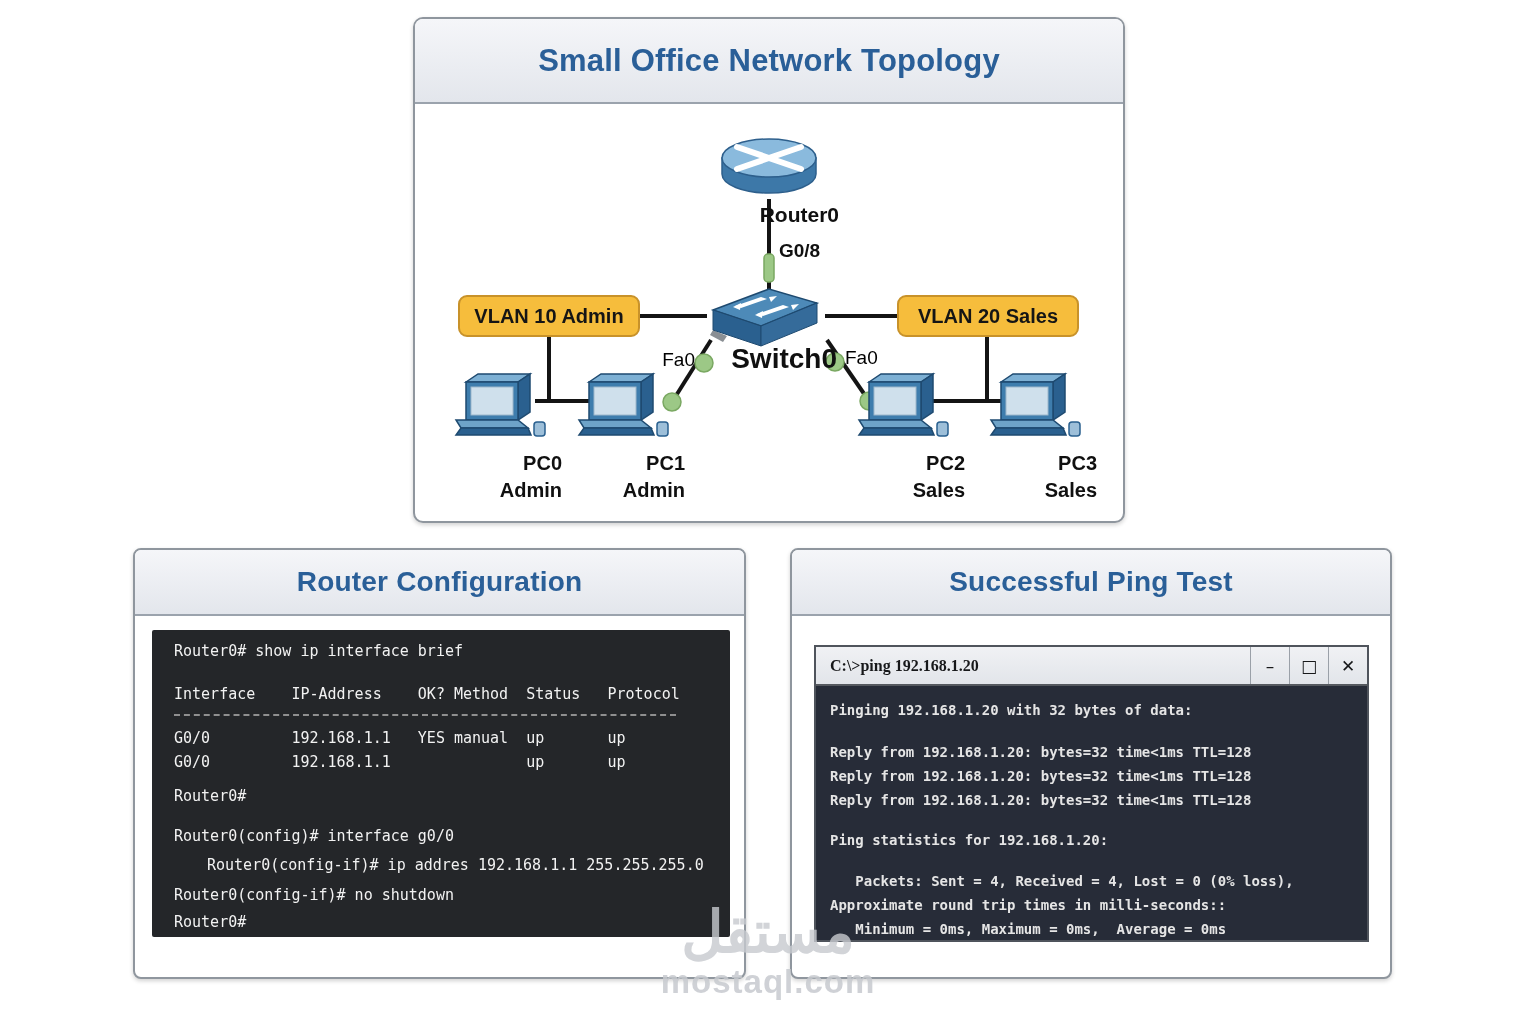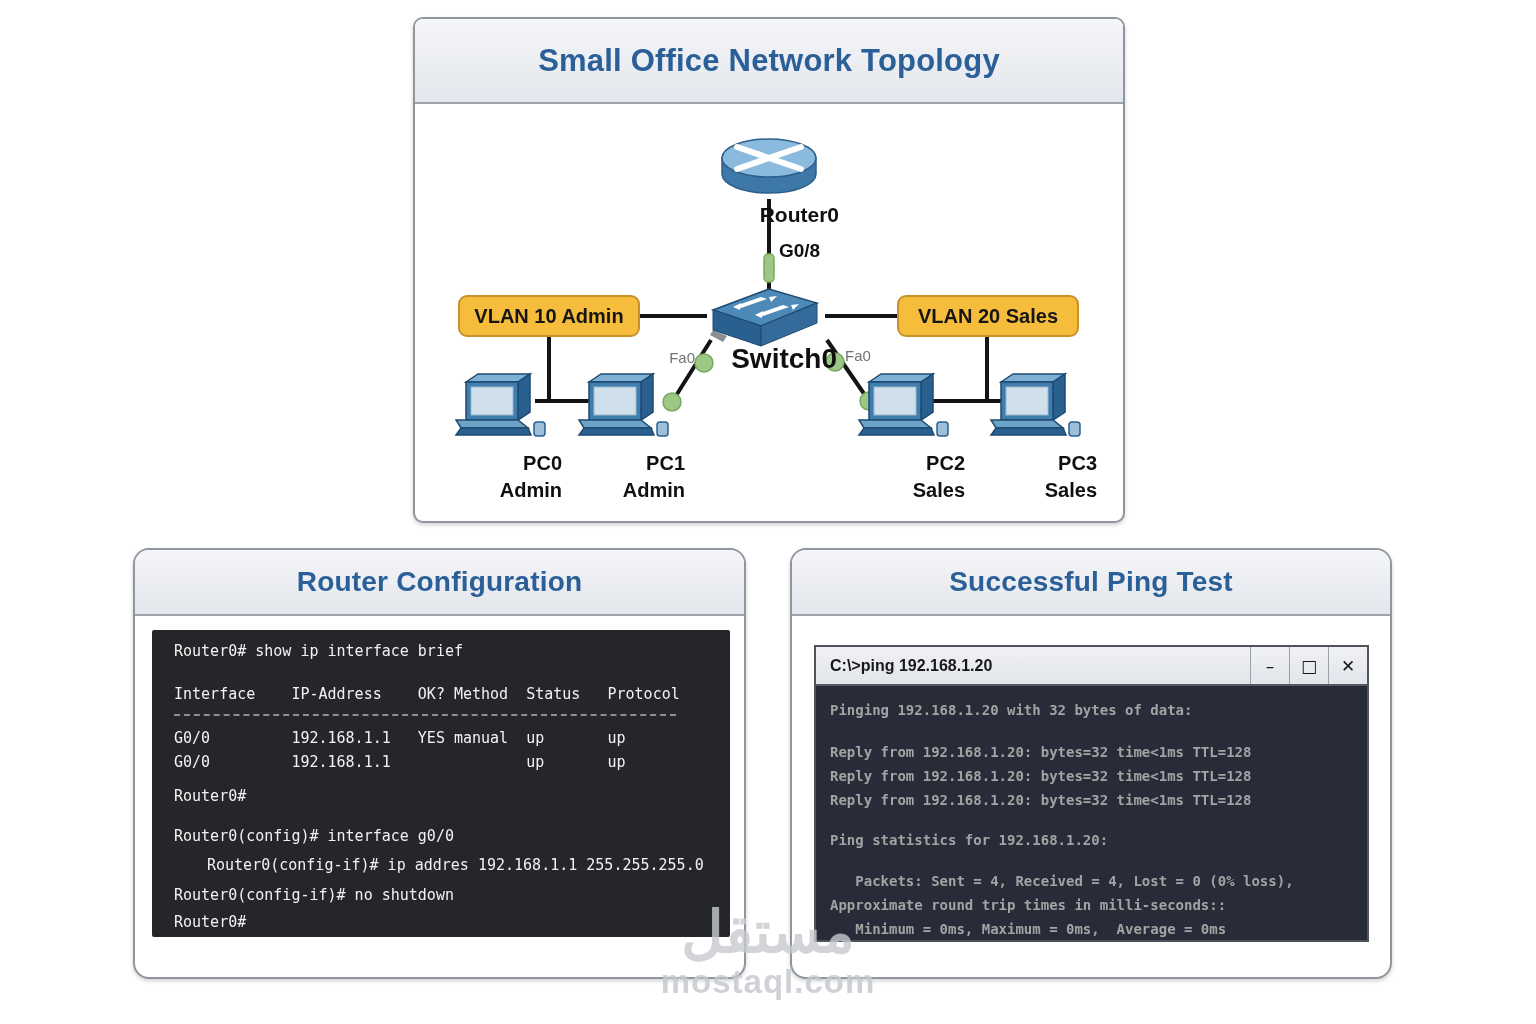--- a/index.html
+++ b/index.html
@@ -2,40 +2,40 @@
 <html><head>
 <meta charset="utf-8">
 <style>
   html,body{margin:0;padding:0;}
   body{
     width:1536px;height:1024px;position:relative;background:#ffffff;
     font-family:"Liberation Sans", sans-serif;overflow:hidden;
   }
   .panel{
     position:absolute;background:#ffffff;border:2px solid #8f969e;
-    border-radius:16px;box-shadow:0 2px 4px rgba(0,0,0,.18);overflow:hidden;
+    border-radius:8px;box-shadow:0 2px 4px rgba(0,0,0,.18);overflow:hidden;
   }
   .panel-header{
     height:64px;background:linear-gradient(#f5f6f9,#e3e6ec);
     border-bottom:2px solid #9ba3ad;display:flex;align-items:center;justify-content:center;
   }
   .panel-title{font-size:28px;font-weight:bold;color:#2a5f98;letter-spacing:.2px;}
   
   #topo-panel{left:413px;top:17px;width:708px;height:502px;border-radius:10px;}
   #topo-panel .panel-header{height:83px;}
   #topo-panel .panel-title{font-size:31px;}
   #topo-content{position:relative;width:708px;height:419px;}
   #topo-links{position:absolute;left:0;top:0;}
   .dev-label{position:absolute;font-weight:bold;color:#101010;text-align:right;}
   .vlan-box{
     position:absolute;width:182px;height:42px;background:#f6bd3c;
     border:2.5px solid #c8922a;border-radius:9px;display:flex;align-items:center;justify-content:center;
     font-size:20px;font-weight:bold;color:#151515;box-sizing:border-box;
   }
-  .fa-label{position:absolute;font-size:15px;font-weight:500;color:#737373;}
+  .fa-label{position:absolute;font-size:19px;font-weight:500;color:#000000;}
   
   #config-panel{left:133px;top:548px;width:609px;height:427px;}
   #terminal{
     position:absolute;left:17px;top:80px;width:578px;height:307px;background:#242629;
     border-radius:2px;
   }
   .tline{
     position:absolute;left:22px;white-space:pre;color:#f2f2f2;
     font-family:"DejaVu Sans Mono", monospace;font-weight:normal;font-size:15px;
   }
@@ -45,30 +45,30 @@
   #ping-window{
     position:absolute;left:22px;top:95px;width:555px;height:297px;
     border:2px solid #4f545c;background:#272c38;box-sizing:border-box;
   }
   #ping-titlebar{
     height:37px;background:linear-gradient(#f0f1f4,#e2e5ea);border-bottom:2px solid #55595f;
     display:flex;align-items:stretch;
   }
   #ping-title{
     flex:1;display:flex;align-items:center;padding-left:14px;
-    font-family:Liberation Sans, sans-serif;font-weight:600;font-size:16px;color:#17181a;
+    font-family:Liberation Serif, serif;font-weight:600;font-size:16px;color:#17181a;
   }
   .win-btn{
     width:38px;display:flex;align-items:center;justify-content:center;
     border-left:1.5px solid #9aa0a8;font-size:17px;color:#17181a;cursor:default;
     font-family:"DejaVu Sans", sans-serif;
   }
   #ping-body{position:relative;height:256px;}
   .pline{
-    position:absolute;left:14px;white-space:pre;color:#a3a3a3;
+    position:absolute;left:14px;white-space:pre;color:#e5e5e5;
     font-family:"DejaVu Sans Mono", monospace;font-weight:bold;font-size:14px;
   }
   
   #watermark{
     position:absolute;left:0;right:0;top:903px;text-align:center;z-index:50;
     pointer-events:none;color:#c7cacf;
   }
   #watermark .wm-ar{font-size:58px;font-weight:bold;opacity:.8;line-height:1;}
   #watermark .wm-en{font-size:33px;font-weight:600;opacity:.85;margin-top:2px;letter-spacing:1px;}
 </style>

